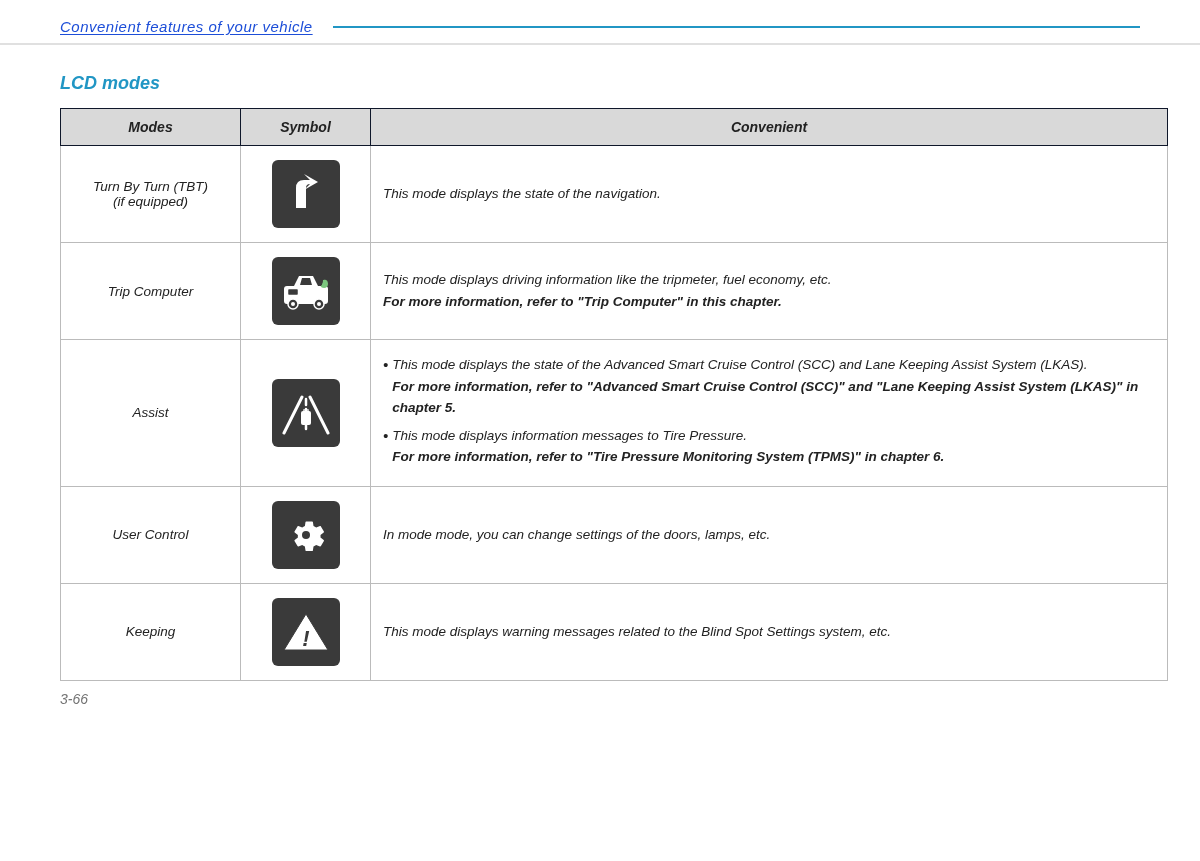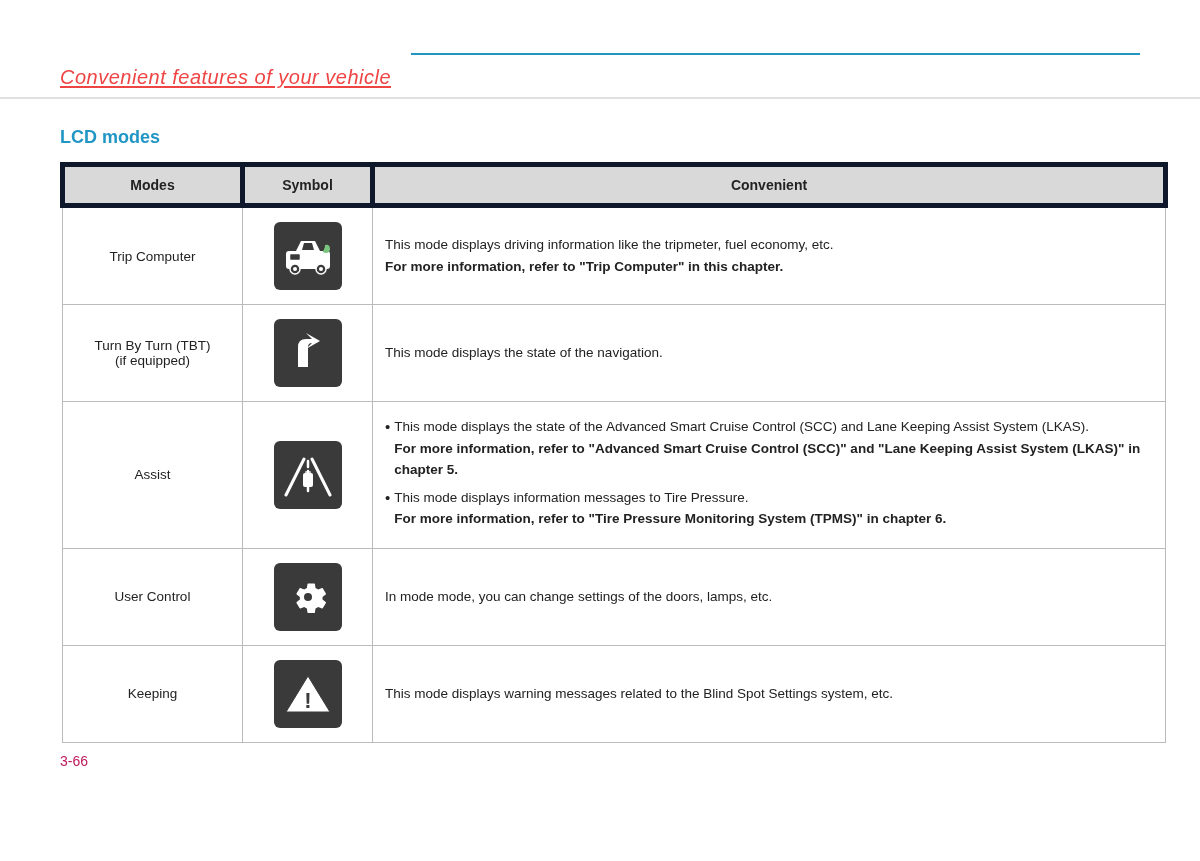--- a/index.html
+++ b/index.html
@@ -16,39 +16,39 @@
     .header-bar {
       display: flex;
       align-items: center;
       padding: 18px 60px 0 60px;
       border-bottom: 2px solid #e0e0e0;
       padding-bottom: 8px;
       margin-bottom: 0;
     }
 
     .header-title {
-      color: #ef4444;
-      font-size: 20px;
+      color: #1d4ed8;
+      font-size: 15px;
       font-style: italic;
       text-decoration: underline;
       text-underline-offset: 2px;
       letter-spacing: 0.5px;
       padding-right: 12px;
-      margin-top: 48px;
     }
 
     .header-line {
       flex: 1;
       height: 2px;
       background: #2196c4;
       margin-left: 8px;
     }
 
     .content {
       padding: 28px 32px 20px 60px;
+      font-style: italic;
     }
 
     .section-title {
       color: #2196c4;
       font-size: 18px;
       font-weight: bold;
       margin-bottom: 14px;
     }
 
     table {
@@ -58,21 +58,21 @@
     }
 
     thead tr {
       background: #d9d9d9;
     }
 
     thead th {
       padding: 10px 12px;
       font-weight: bold;
       text-align: center;
-      border: 5px solid #0f172a;
+      border: 1px solid #0f172a;
       font-size: 14px;
     }
 
     tbody tr {
       border: 1px solid #bbb;
     }
 
     tbody td {
       border: 1px solid #bbb;
       padding: 14px 12px;
@@ -131,21 +131,21 @@
     .footnote {
       font-weight: bold;
       font-size: 14px;
       margin-top: 18px;
       margin-bottom: 30px;
       line-height: 1.4;
     }
 
     .page-number {
       font-size: 14px;
-      color: #be185d;
+      color: #737373;
       margin-top: 10px;
     }
 
     .explanation-text {
       line-height: 1.6;
     }
   </style>
 </head>
 <body>
 
@@ -162,20 +162,40 @@
       <tr>
         <th>Modes</th>
         <th>Symbol</th>
         <th>Convenient</th>
       </tr>
     </thead>
     <tbody>
 
       <tr>
         <td class="col-mode">
+          <span>Turn By Turn (TBT)<br>(if equipped)</span>
+        </td>
+        <td class="col-symbol">
+          <div class="symbol-icon">
+
+            <svg width="40" height="44" viewBox="0 0 40 44" fill="none" xmlns="http://www.w3.org/2000/svg">
+
+              <path d="M10 36 L10 16 Q10 8 18 8 L24 8 L18 2 L32 10 L18 18 L24 12 Q20 12 20 16 L20 36 Z" fill="white"></path>
+            </svg>
+          </div>
+        </td>
+        <td class="col-explanation">
+          <div class="explanation-text">
+            <span>This mode displays the state of the navigation.</span>
+          </div>
+        </td>
+      </tr>
+
+      <tr>
+        <td class="col-mode">
           <span>Trip Computer</span>
         </td>
         <td class="col-symbol">
           <div class="symbol-icon">
 
             <svg width="52" height="42" viewBox="0 0 52 42" fill="none" xmlns="http://www.w3.org/2000/svg">
 
               <rect x="4" y="16" width="44" height="18" rx="3" fill="white"></rect>
 
               <path d="M14 16 L19 6 L33 6 L38 16 Z" fill="white"></path>
@@ -192,40 +212,20 @@
 
               <path d="M43 10 C43 10 48 8 48 14 C48 18 44 19 41 17 C41 17 43 14 43 10 Z" fill="#7bc67e"></path>
               <line x1="41" y1="17" x2="44" y2="12" stroke="#7bc67e" stroke-width="1"></line>
             </svg>
           </div>
         </td>
         <td class="col-explanation">
           <div class="explanation-text">
             <span>This mode displays driving information like the tripmeter, fuel economy, etc.</span><br>
             <span class="bold-text">For more information, refer to "Trip Computer" in this chapter.</span>
-          </div>
-        </td>
-      </tr>
-
-      <tr>
-        <td class="col-mode">
-          <span>Turn By Turn (TBT)<br>(if equipped)</span>
-        </td>
-        <td class="col-symbol">
-          <div class="symbol-icon">
-
-            <svg width="40" height="44" viewBox="0 0 40 44" fill="none" xmlns="http://www.w3.org/2000/svg">
-
-              <path d="M10 36 L10 16 Q10 8 18 8 L24 8 L18 2 L32 10 L18 18 L24 12 Q20 12 20 16 L20 36 Z" fill="white"></path>
-            </svg>
-          </div>
-        </td>
-        <td class="col-explanation">
-          <div class="explanation-text">
-            <span>This mode displays the state of the navigation.</span>
           </div>
         </td>
       </tr>
 
       <tr>
         <td class="col-mode">
           <span>Assist</span>
         </td>
         <td class="col-symbol">
           <div class="symbol-icon">

